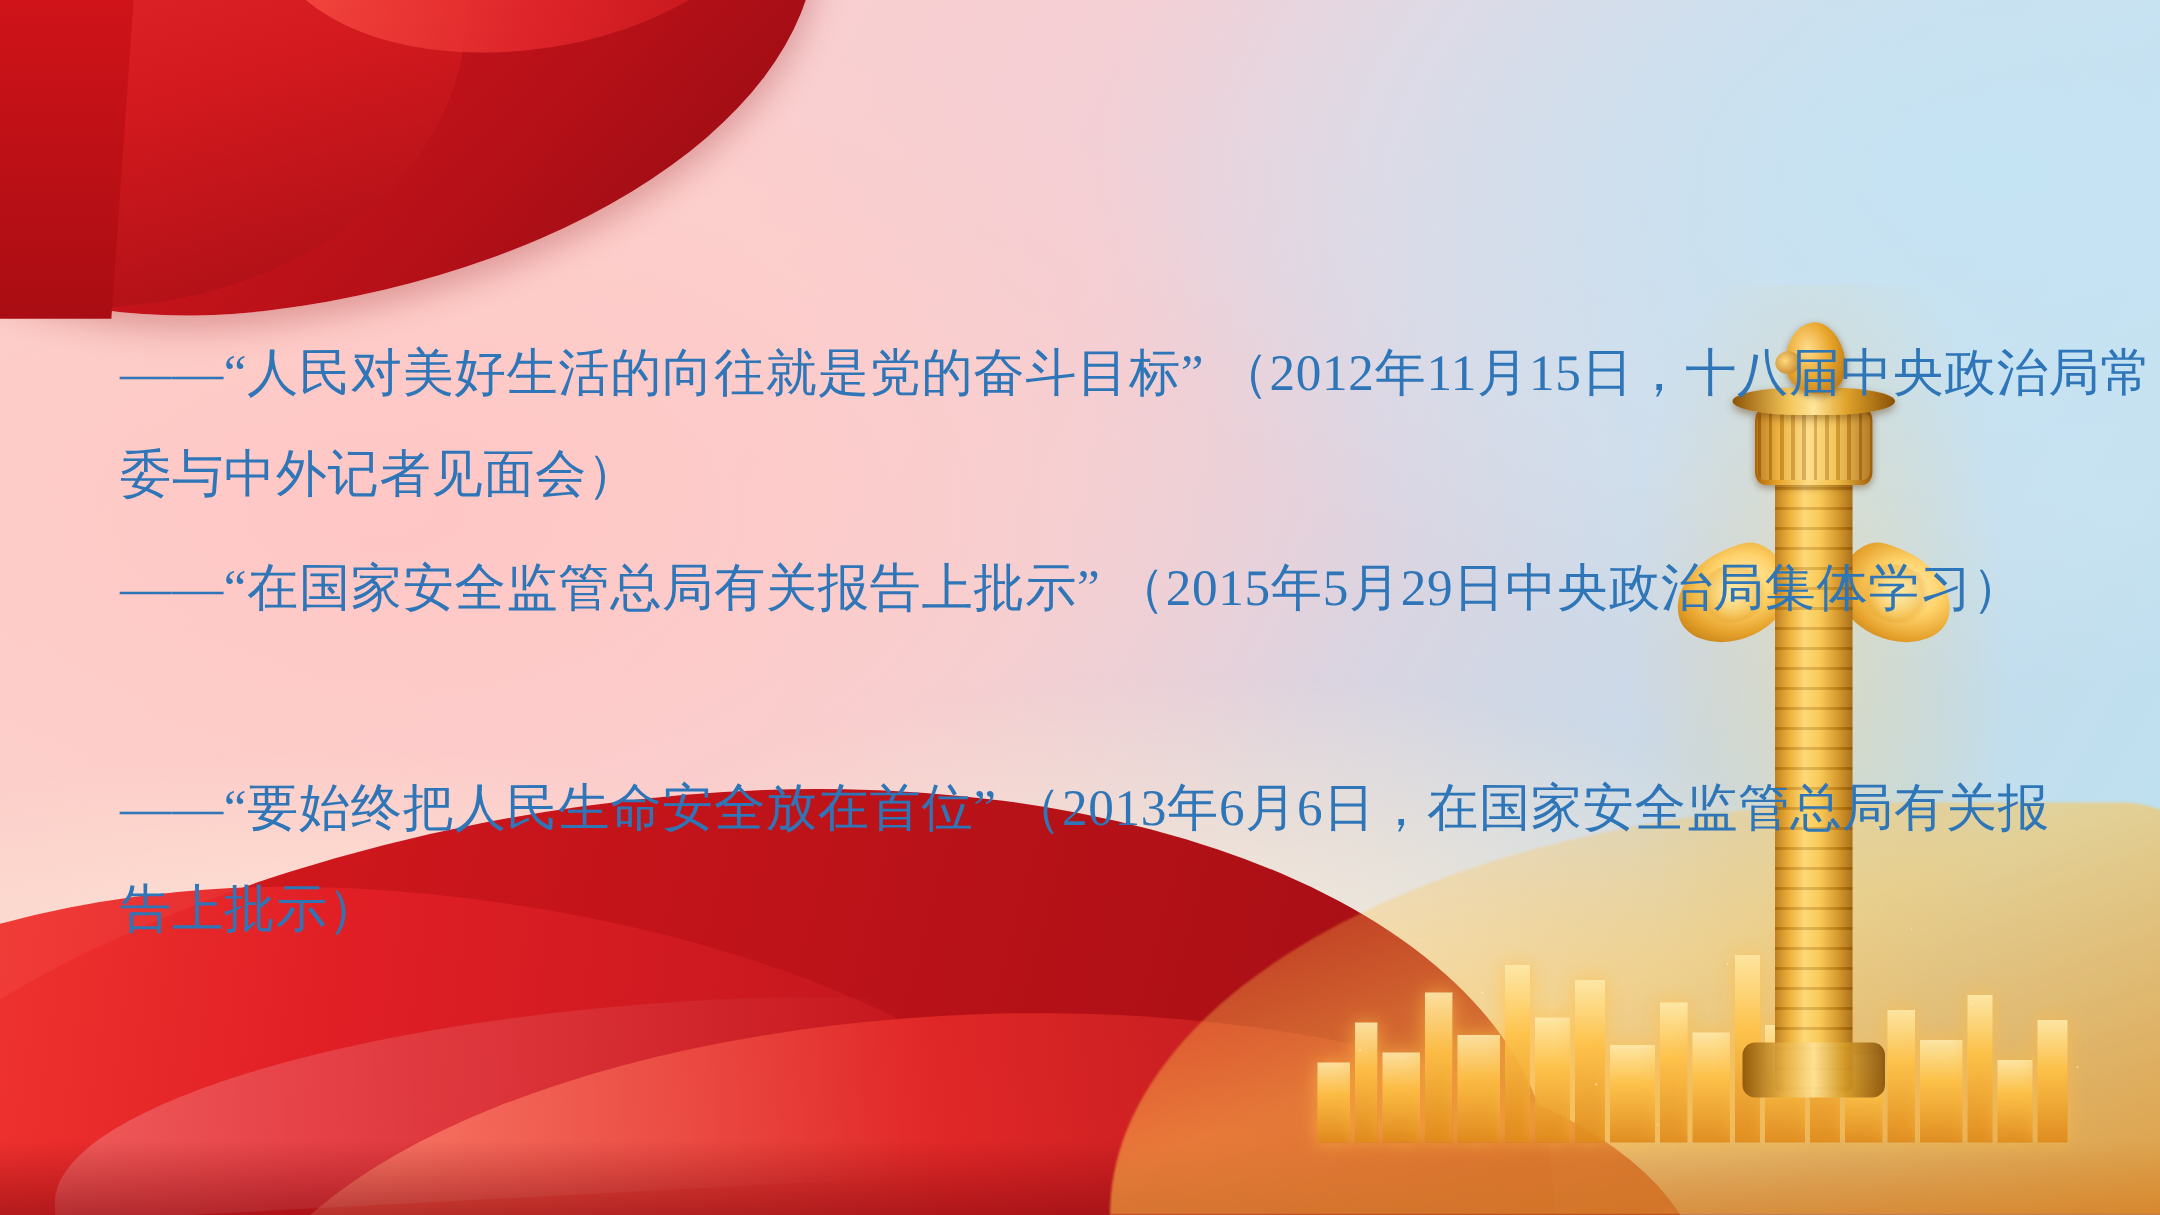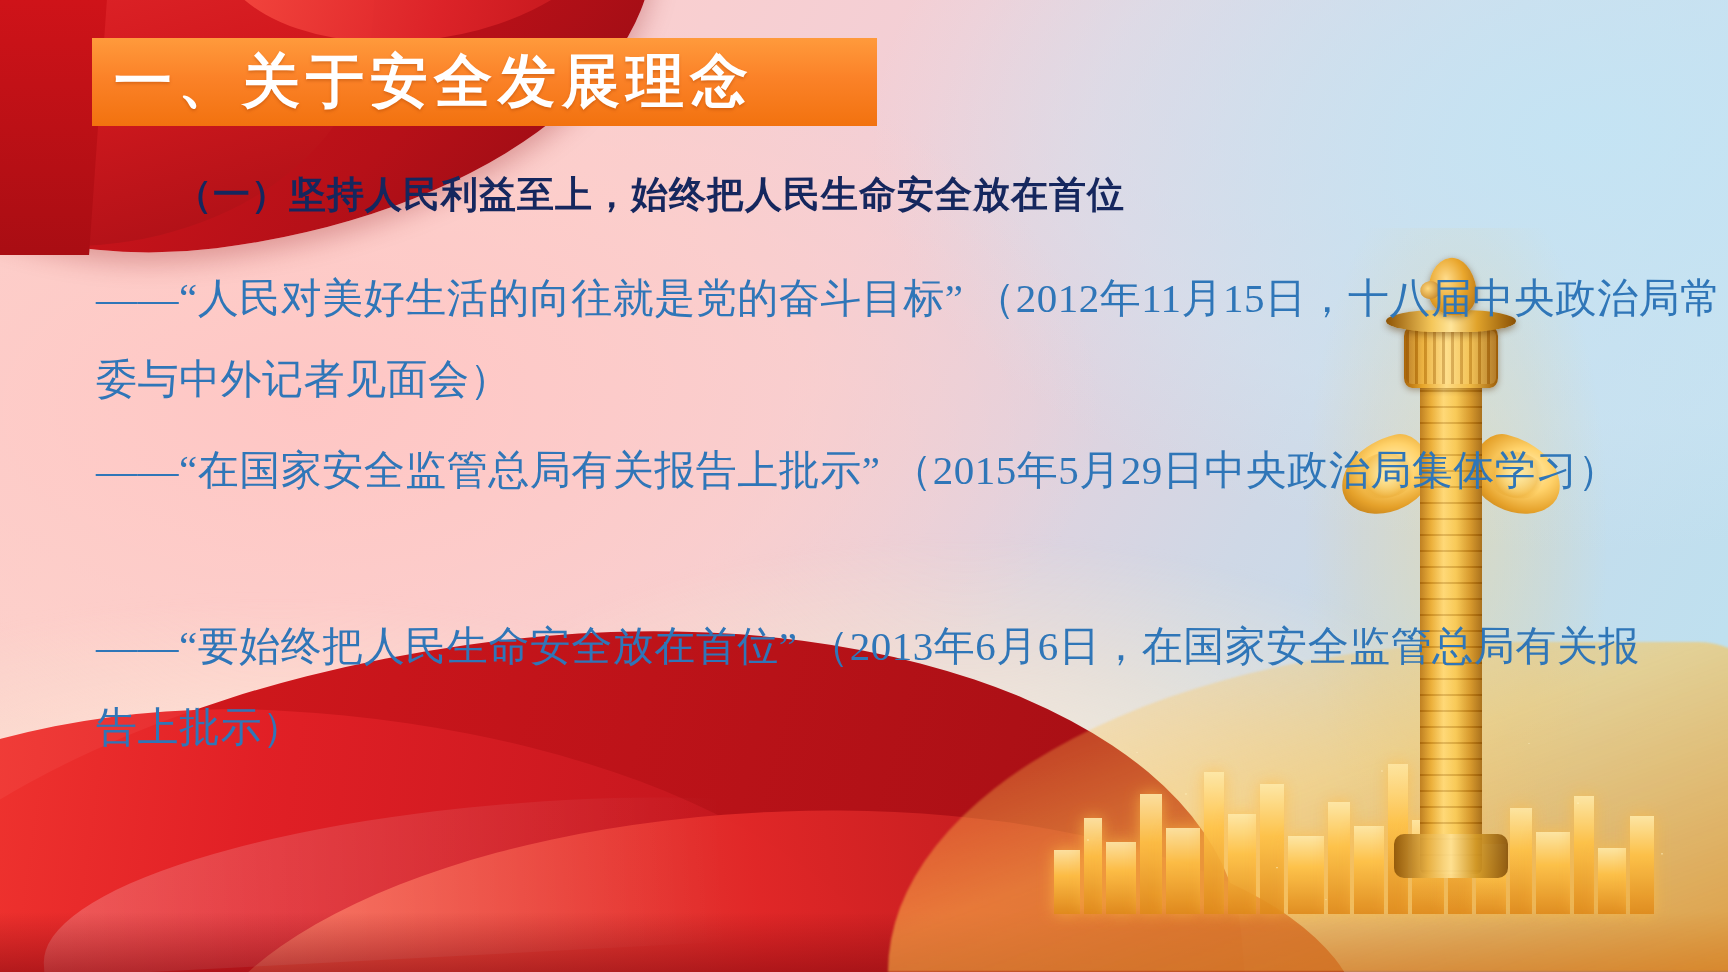--- a/index.html
+++ b/index.html
@@ -281,25 +281,21 @@
     <div class="p-glow"></div>
     <div class="p-wing-l"></div>
     <div class="p-wing-r"></div>
     <div class="p-shaft"></div>
     <div class="p-base"></div>
     <div class="p-drum"></div>
     <div class="p-plate"></div>
     <div class="p-beast"></div>
   </div>
 
-  <div class="title-banner">
-    <div class="t">一、关于安全发展理念</div>
-  </div>
-
-  <div class="subtitle">（一）坚持人民利益至上，始终把人民生命安全放在首位</div>
+
 
   <div class="body">
     <div class="para p1">——“人民对美好生活的向往就是党的奋斗目标” （2012年11月15日，十八届中央政治局常委与中外记者见面会）</div>
     <div class="para p2">——“在国家安全监管总局有关报告上批示” （2015年5月29日中央政治局集体学习）</div>
     <div class="para p3">——“要始终把人民生命安全放在首位” （2013年6月6日，在国家安全监管总局有关报告上批示）</div>
   </div>
 
 </div>
 
 </body></html>

